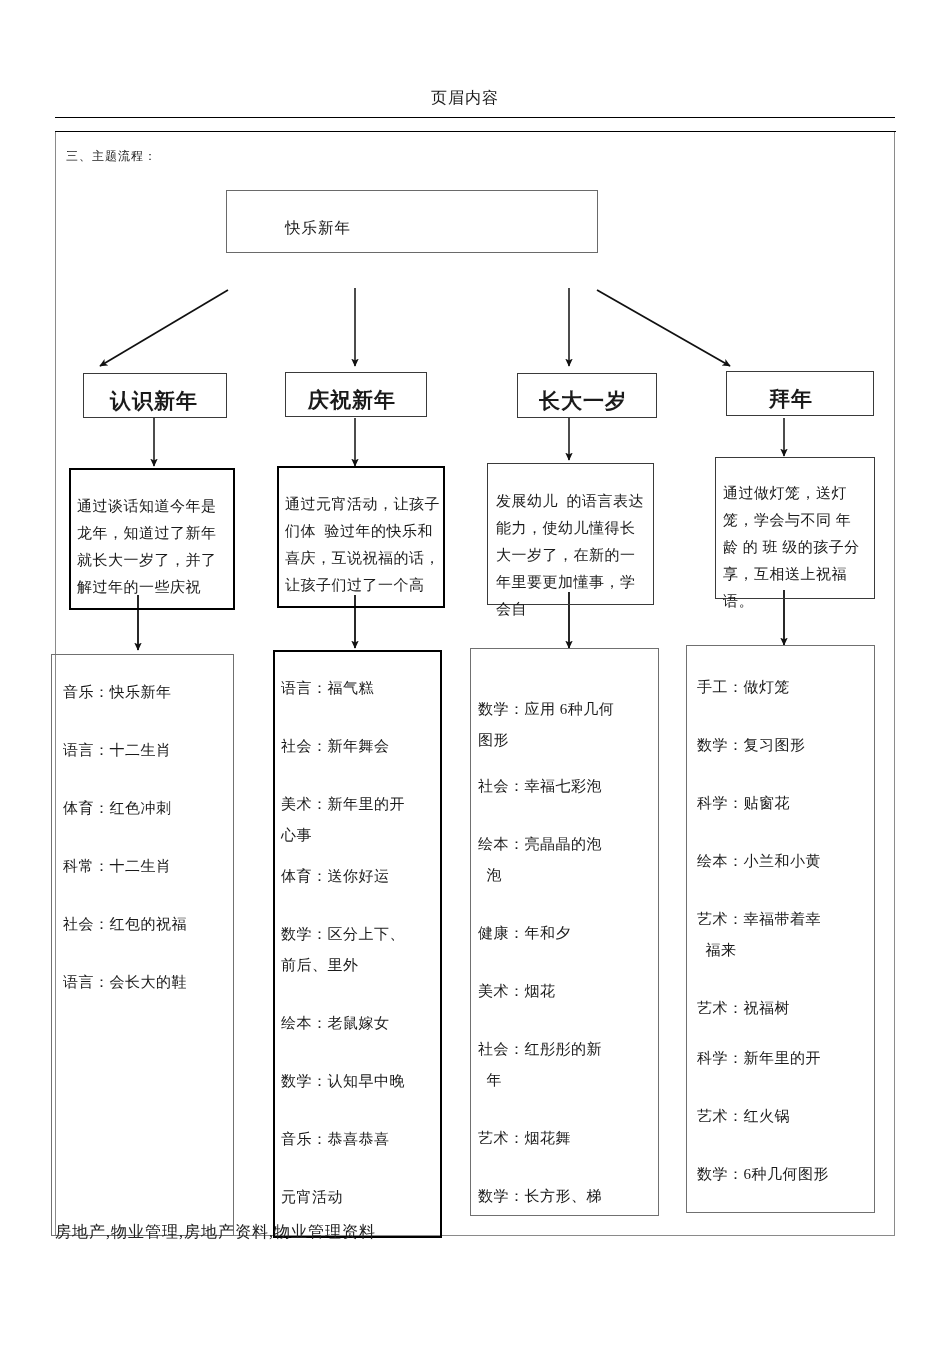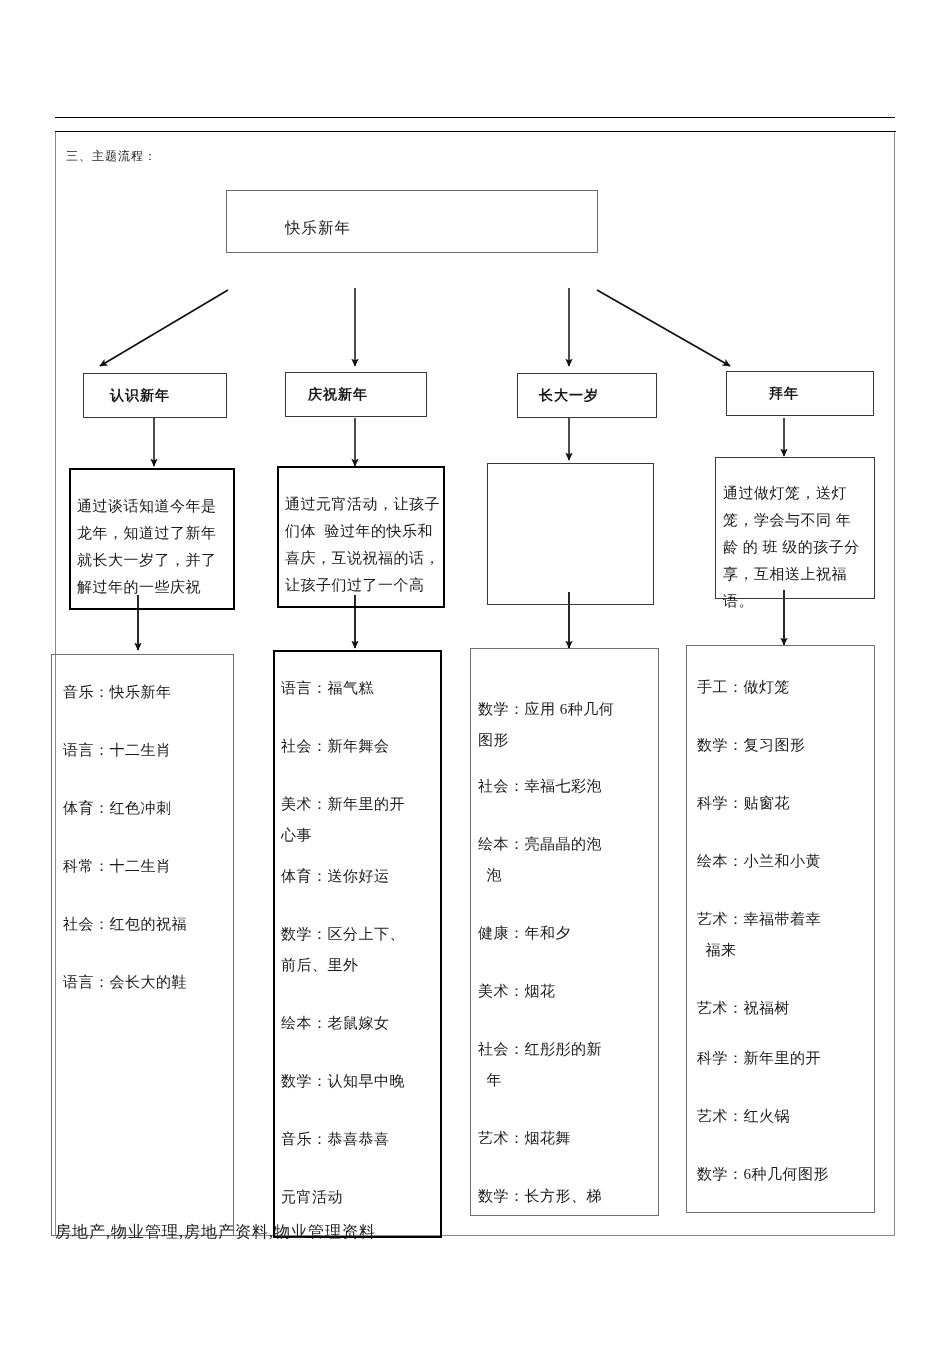--- a/index.html
+++ b/index.html
@@ -60,21 +60,21 @@
     white-space:nowrap;
     letter-spacing:1px;
   }
 
   
   #title-box{left:226px;top:190px;width:372px;height:63px;border:1.4px solid #6a6a6a;}
   #title-box-label{left:285px;top:218px;font-size:15.5px;}
 
   
   .l2-box{height:45px;border:1.6px solid #3a3a3a;}
-  .l2-label{font-size:14px;font-weight:bold;}
+  .l2-label{font-size:21px;font-weight:bold;}
 
   
   .desc-box{box-sizing:border-box;}
   .desc-text{
     position:absolute;
     font-size:15px;
     line-height:27px;
     letter-spacing:0.5px;
     white-space:pre-wrap;
     color:#1a1a1a;
@@ -97,20 +97,21 @@
     position:absolute;left:55px;top:1222px;
     font-size:16px;letter-spacing:1px;white-space:nowrap;
     color:#222;
   }
 </style>
 </head>
 <body>
 
 <div class="page">
 
+  <div class="header-text">页眉内容</div>
   <div class="header-rule"></div>
 
   <div class="outer-frame"></div>
 
   <div class="section-title">三、主题流程：</div>
 
   <svg class="arrows" viewBox="0 0 950 1345">
     <defs>
       <marker id="ah" markerWidth="9" markerHeight="9" refX="7.5" refY="4.2" orient="auto" markerUnits="userSpaceOnUse">
         <path d="M0,0.4 L8.2,4.2 L0,8.0 L2.1,4.2 Z" fill="#111"></path>
@@ -151,20 +152,21 @@
   <div class="box l2-box" style="left:726px;top:371px;width:148px;"></div>
   <div class="box-label l2-label" style="left:769px;top:385px;">拜年</div>
 
   <div class="box thick desc-box" style="left:69px;top:468px;width:166px;height:142px;"></div>
   <div class="desc-text" style="left:77px;top:493px;width:152px;">通过谈话知道今年是龙年，知道过了新年就长大一岁了，并了解过年的一些庆祝</div>
 
   <div class="box thick desc-box" style="left:277px;top:466px;width:168px;height:142px;"></div>
   <div class="desc-text" style="left:285px;top:491px;width:155px;">通过元宵活动，让孩子们体  验过年的快乐和喜庆，互说祝福的话，让孩子们过了一个高</div>
 
   <div class="box med desc-box" style="left:487px;top:463px;width:167px;height:142px;"></div>
+  <div class="desc-text" style="left:496px;top:488px;width:153px;">发展幼儿  的语言表达能力，使幼儿懂得长大一岁了，在新的一  年里要更加懂事，学会自</div>
 
   <div class="box med desc-box" style="left:715px;top:457px;width:160px;height:142px;"></div>
   <div class="desc-text" style="left:723px;top:480px;width:147px;">通过做灯笼，送灯笼，学会与不同 年 龄 的 班 级的孩子分享，互相送上祝福语。</div>
 
   <div class="box thin" style="left:51px;top:654px;width:183px;height:582px;"></div>
   <div class="list-text" style="left:63px;top:677px;width:168px;"><div style="white-space: pre-wrap; margin-bottom: 27px;">音乐：快乐新年</div><div style="white-space: pre-wrap; margin-bottom: 27px;">语言：十二生肖</div><div style="white-space: pre-wrap; margin-bottom: 27px;">体育：红色冲刺</div><div style="white-space: pre-wrap; margin-bottom: 27px;">科常：十二生肖</div><div style="white-space: pre-wrap; margin-bottom: 27px;">社会：红包的祝福</div><div style="white-space: pre-wrap; margin-bottom: 27px;">语言：会长大的鞋</div></div>
 
   <div class="box thick" style="left:273px;top:650px;width:169px;height:588px;"></div>
   <div class="list-text" style="left:281px;top:673px;width:158px;"><div style="white-space: pre-wrap; margin-bottom: 27px;">语言：福气糕</div><div style="white-space: pre-wrap; margin-bottom: 27px;">社会：新年舞会</div><div style="white-space: pre-wrap; margin-bottom: 10px;">美术：新年里的开
 心事</div><div style="white-space: pre-wrap; margin-bottom: 27px;">体育：送你好运</div><div style="white-space: pre-wrap; margin-bottom: 27px;">数学：区分上下、

